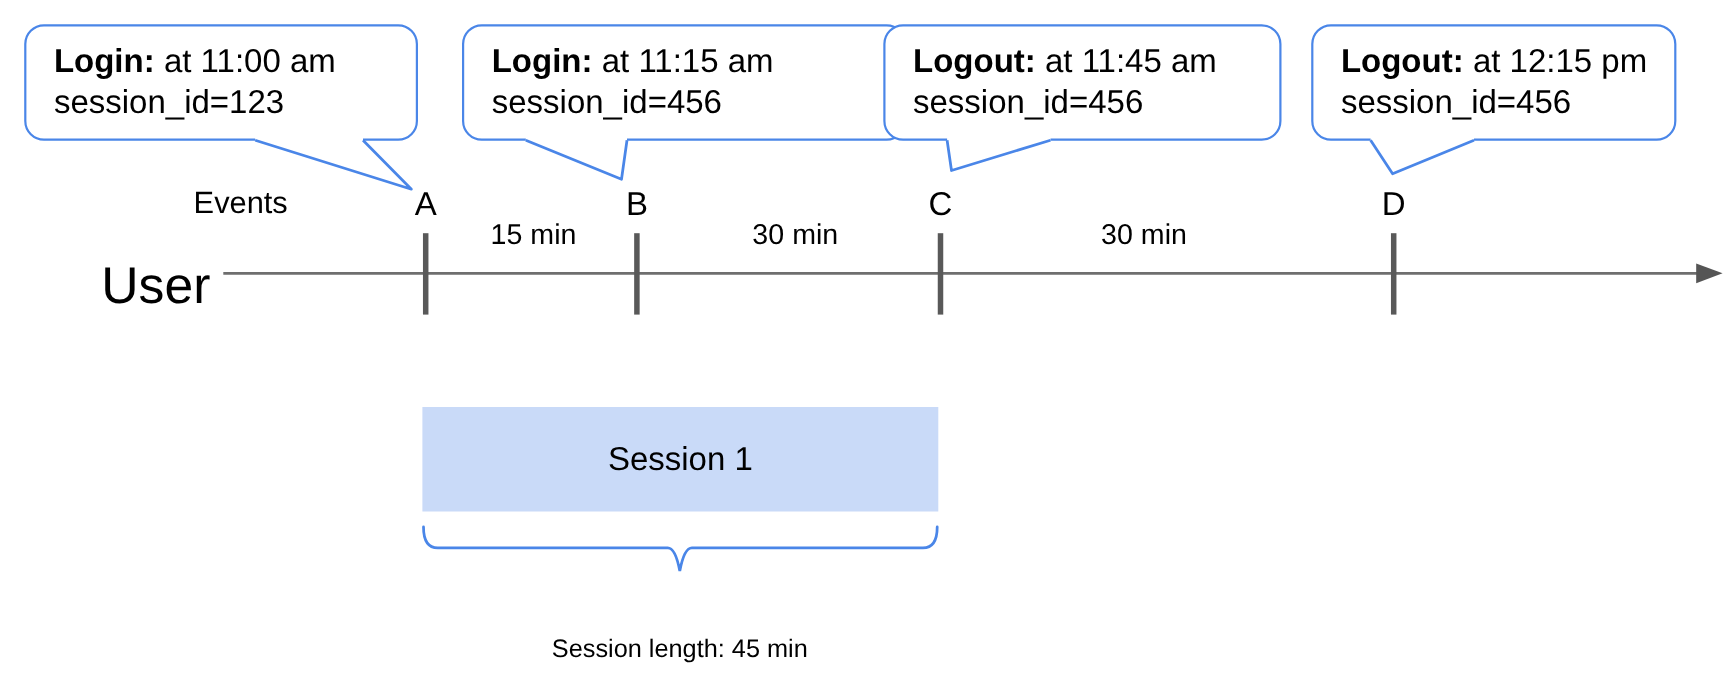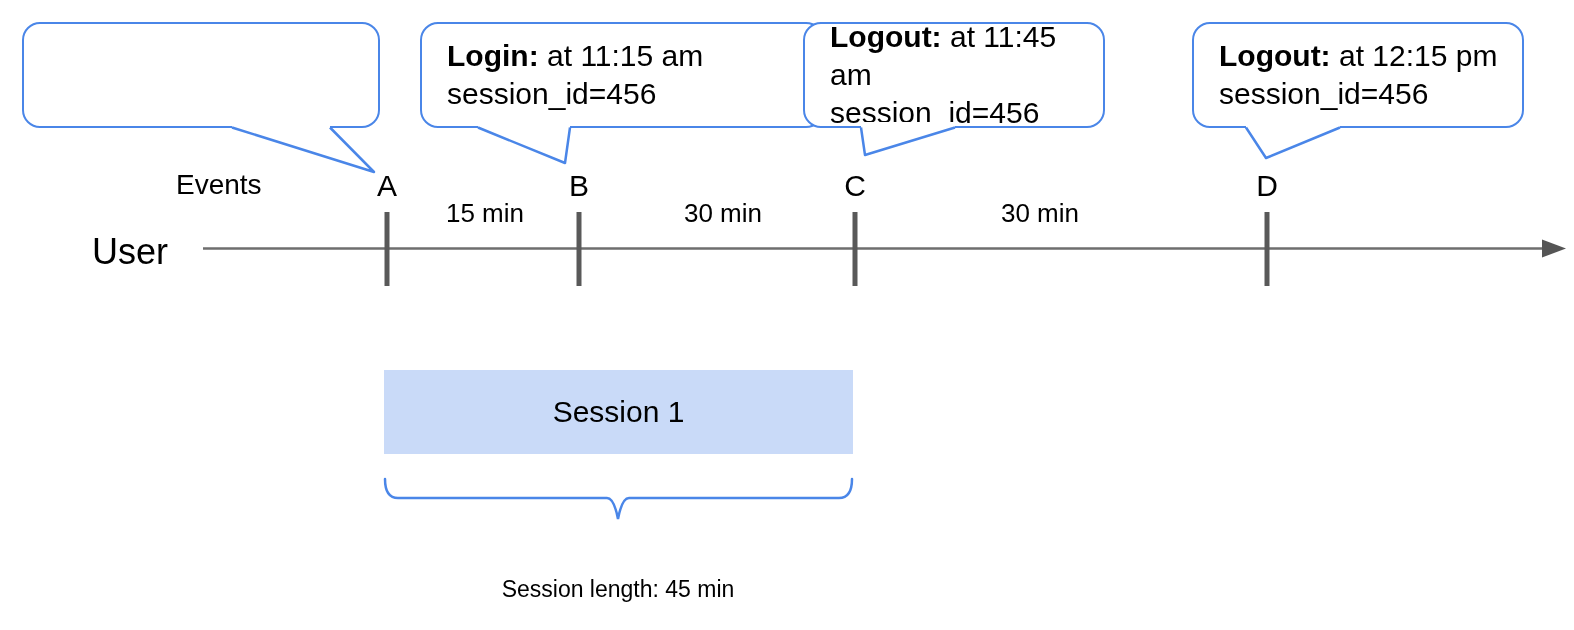--- a/index.html
+++ b/index.html
@@ -35,48 +35,50 @@
   svg.overlay{position:absolute;left:0;top:0;z-index:5;pointer-events:none;}
   .tail-fill{fill:#ffffff;stroke:none;}
   .tail-edge{fill:none;stroke:var(--accent-blue);stroke-width:2.5;stroke-linejoin:round;}
   .axis-line{stroke:var(--line-gray);stroke-width:2.5;}
   .axis-arrow{fill:var(--arrow-gray);stroke:none;}
   .tick{stroke:var(--tick-gray);stroke-width:5;}
   .brace{fill:none;stroke:var(--accent-blue);stroke-width:2.5;stroke-linecap:round;}
 
   
   .label{position:absolute;white-space:nowrap;z-index:2;}
-  .user-label{left:92px;top:231px;font-size:36px;}
+  .user-label{left:92px;top:231px;font-size:47px;}
   .events-label{left:176px;top:169px;font-size:28px;}
   .marker{top:169px;font-size:30px;transform:translateX(-50%);}
   .interval{top:198px;font-size:26px;transform:translateX(-50%);}
 
   
   .session-box{
-    position:absolute;left:384px;top:370px;width:469px;height:84px;
+    position:absolute;left:384px;top:370px;width:469px;height:95px;
     background:var(--session-fill);
     display:flex;align-items:center;justify-content:center;
     font-size:30px;z-index:2;
   }
   .caption{position:absolute;left:618px;top:576px;font-size:23px;transform:translateX(-50%);white-space:nowrap;z-index:2;}
 </style>
 </head>
 <body>
 
 <div class="stage">
 
   <div class="bubble" style="left:22px;width:358px;">
+    <div><span class="action">Login:</span><span class="time">at 11:00 am</span></div>
+    <div>session_id=123</div>
   </div>
 
   <div class="bubble" style="left:420px;width:404px;">
     <div><span class="action">Login:</span><span class="time">at 11:15 am</span></div>
     <div>session_id=456</div>
   </div>
 
-  <div class="bubble" style="left:803px;width:302px;">
+  <div class="bubble" style="left:803px;width:362px;">
     <div><span class="action">Logout:</span><span class="time">at 11:45 am</span></div>
     <div>session_id=456</div>
   </div>
 
   <div class="bubble" style="left:1192px;width:332px;">
     <div><span class="action">Logout:</span><span class="time">at 12:15 pm</span></div>
     <div>session_id=456</div>
   </div>
 
   <div class="label user-label">User</div>

